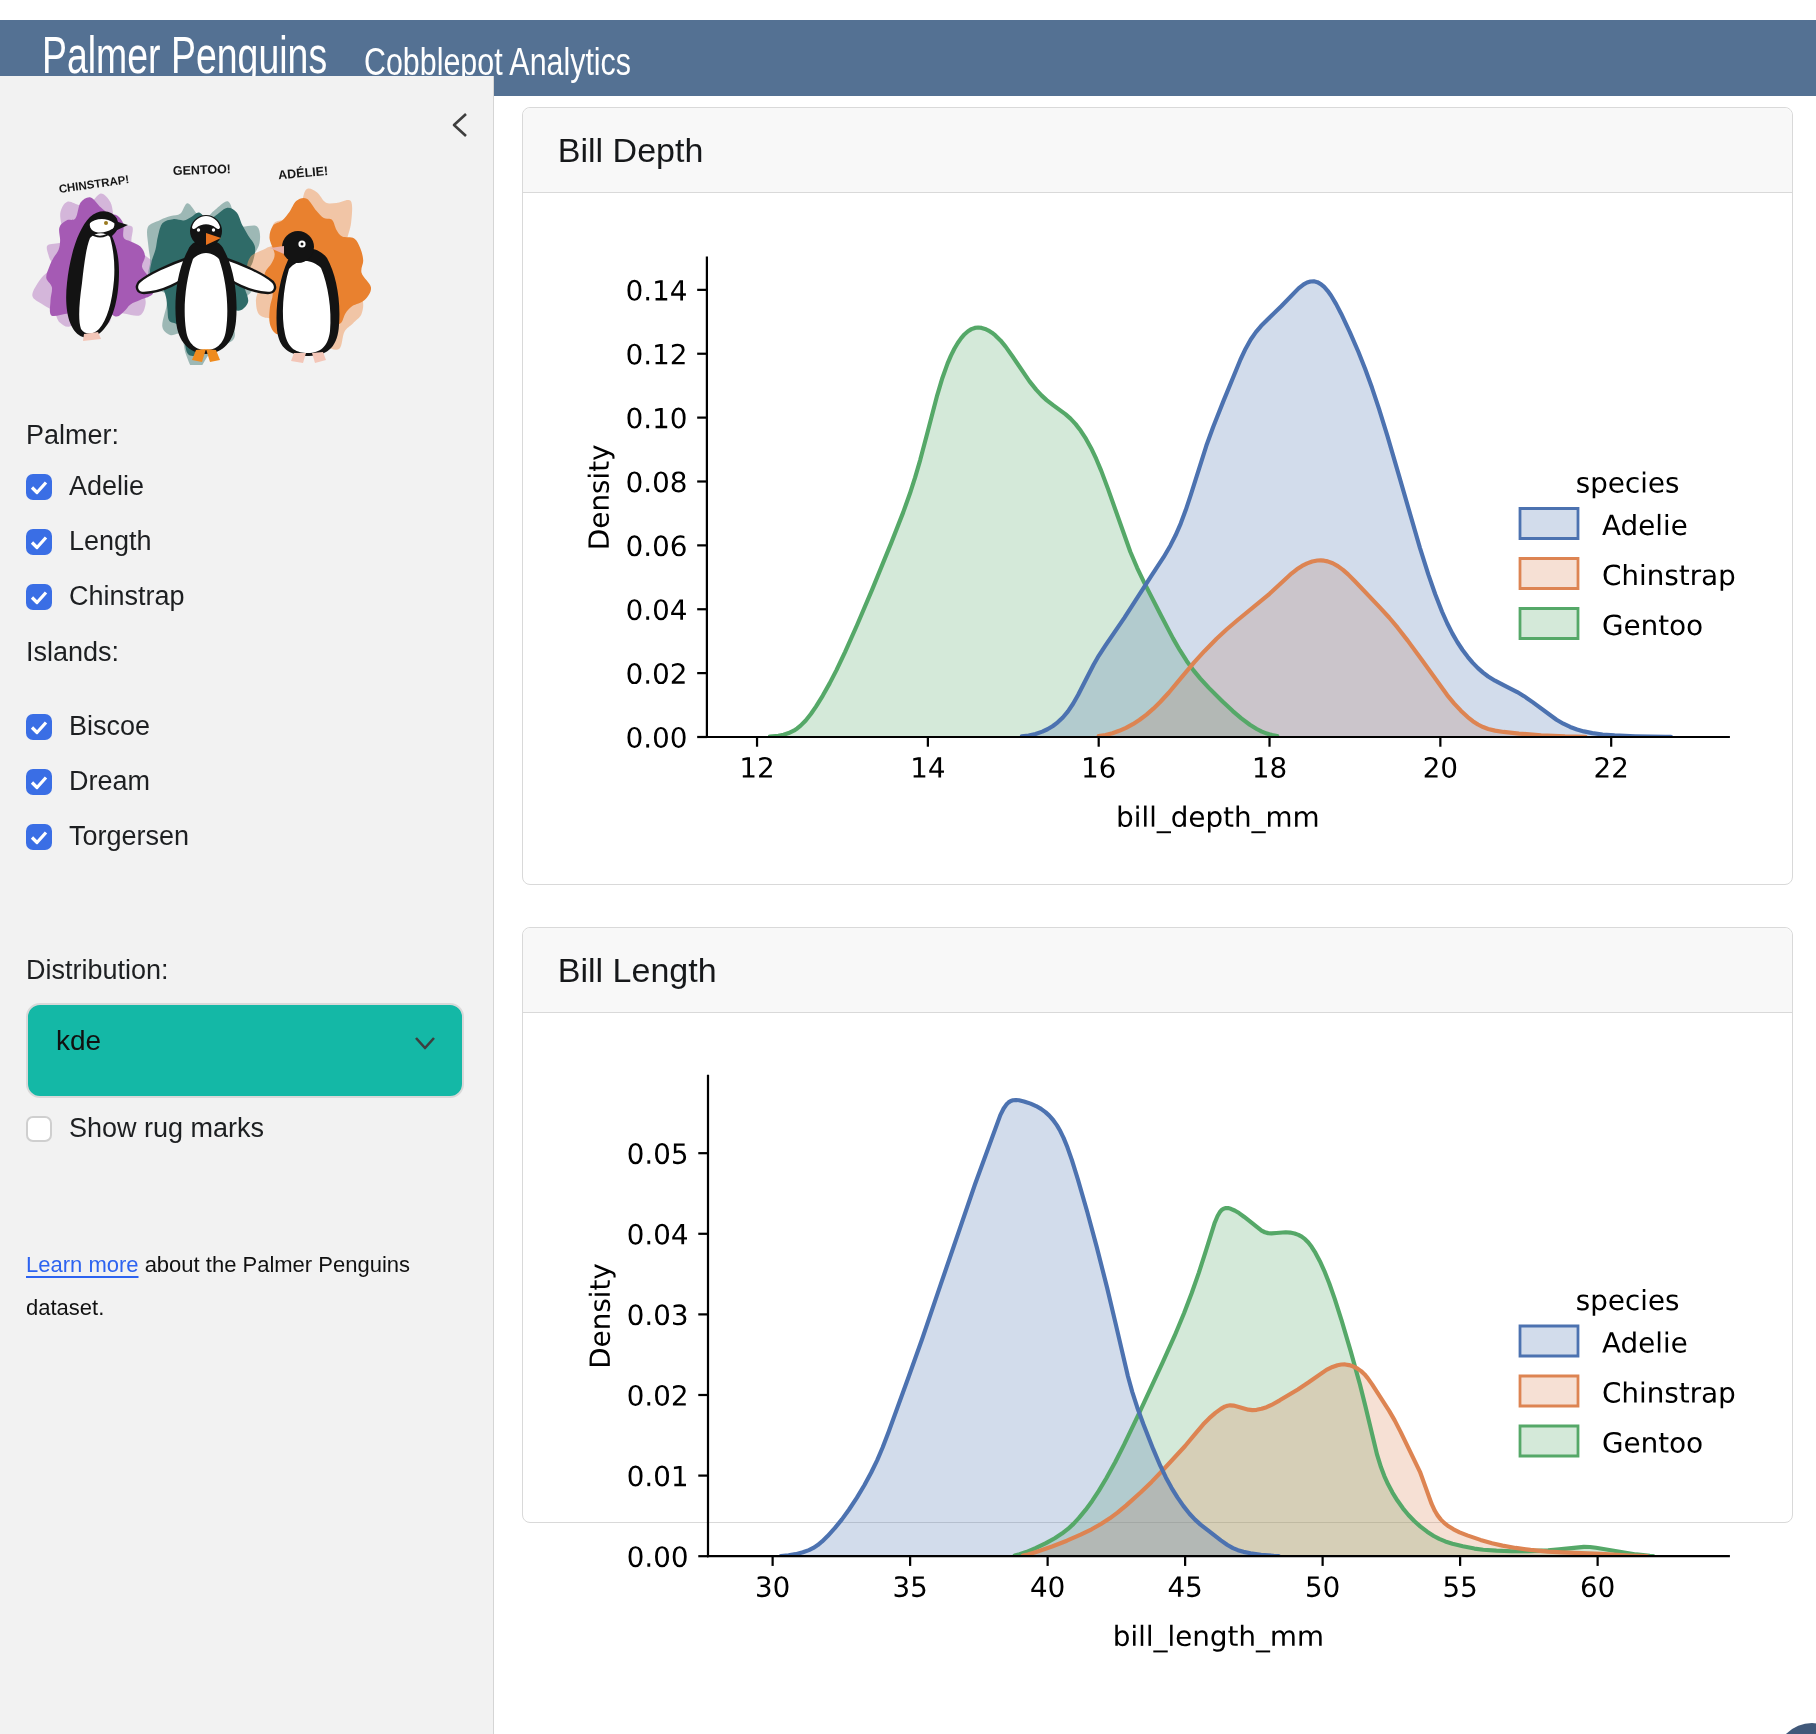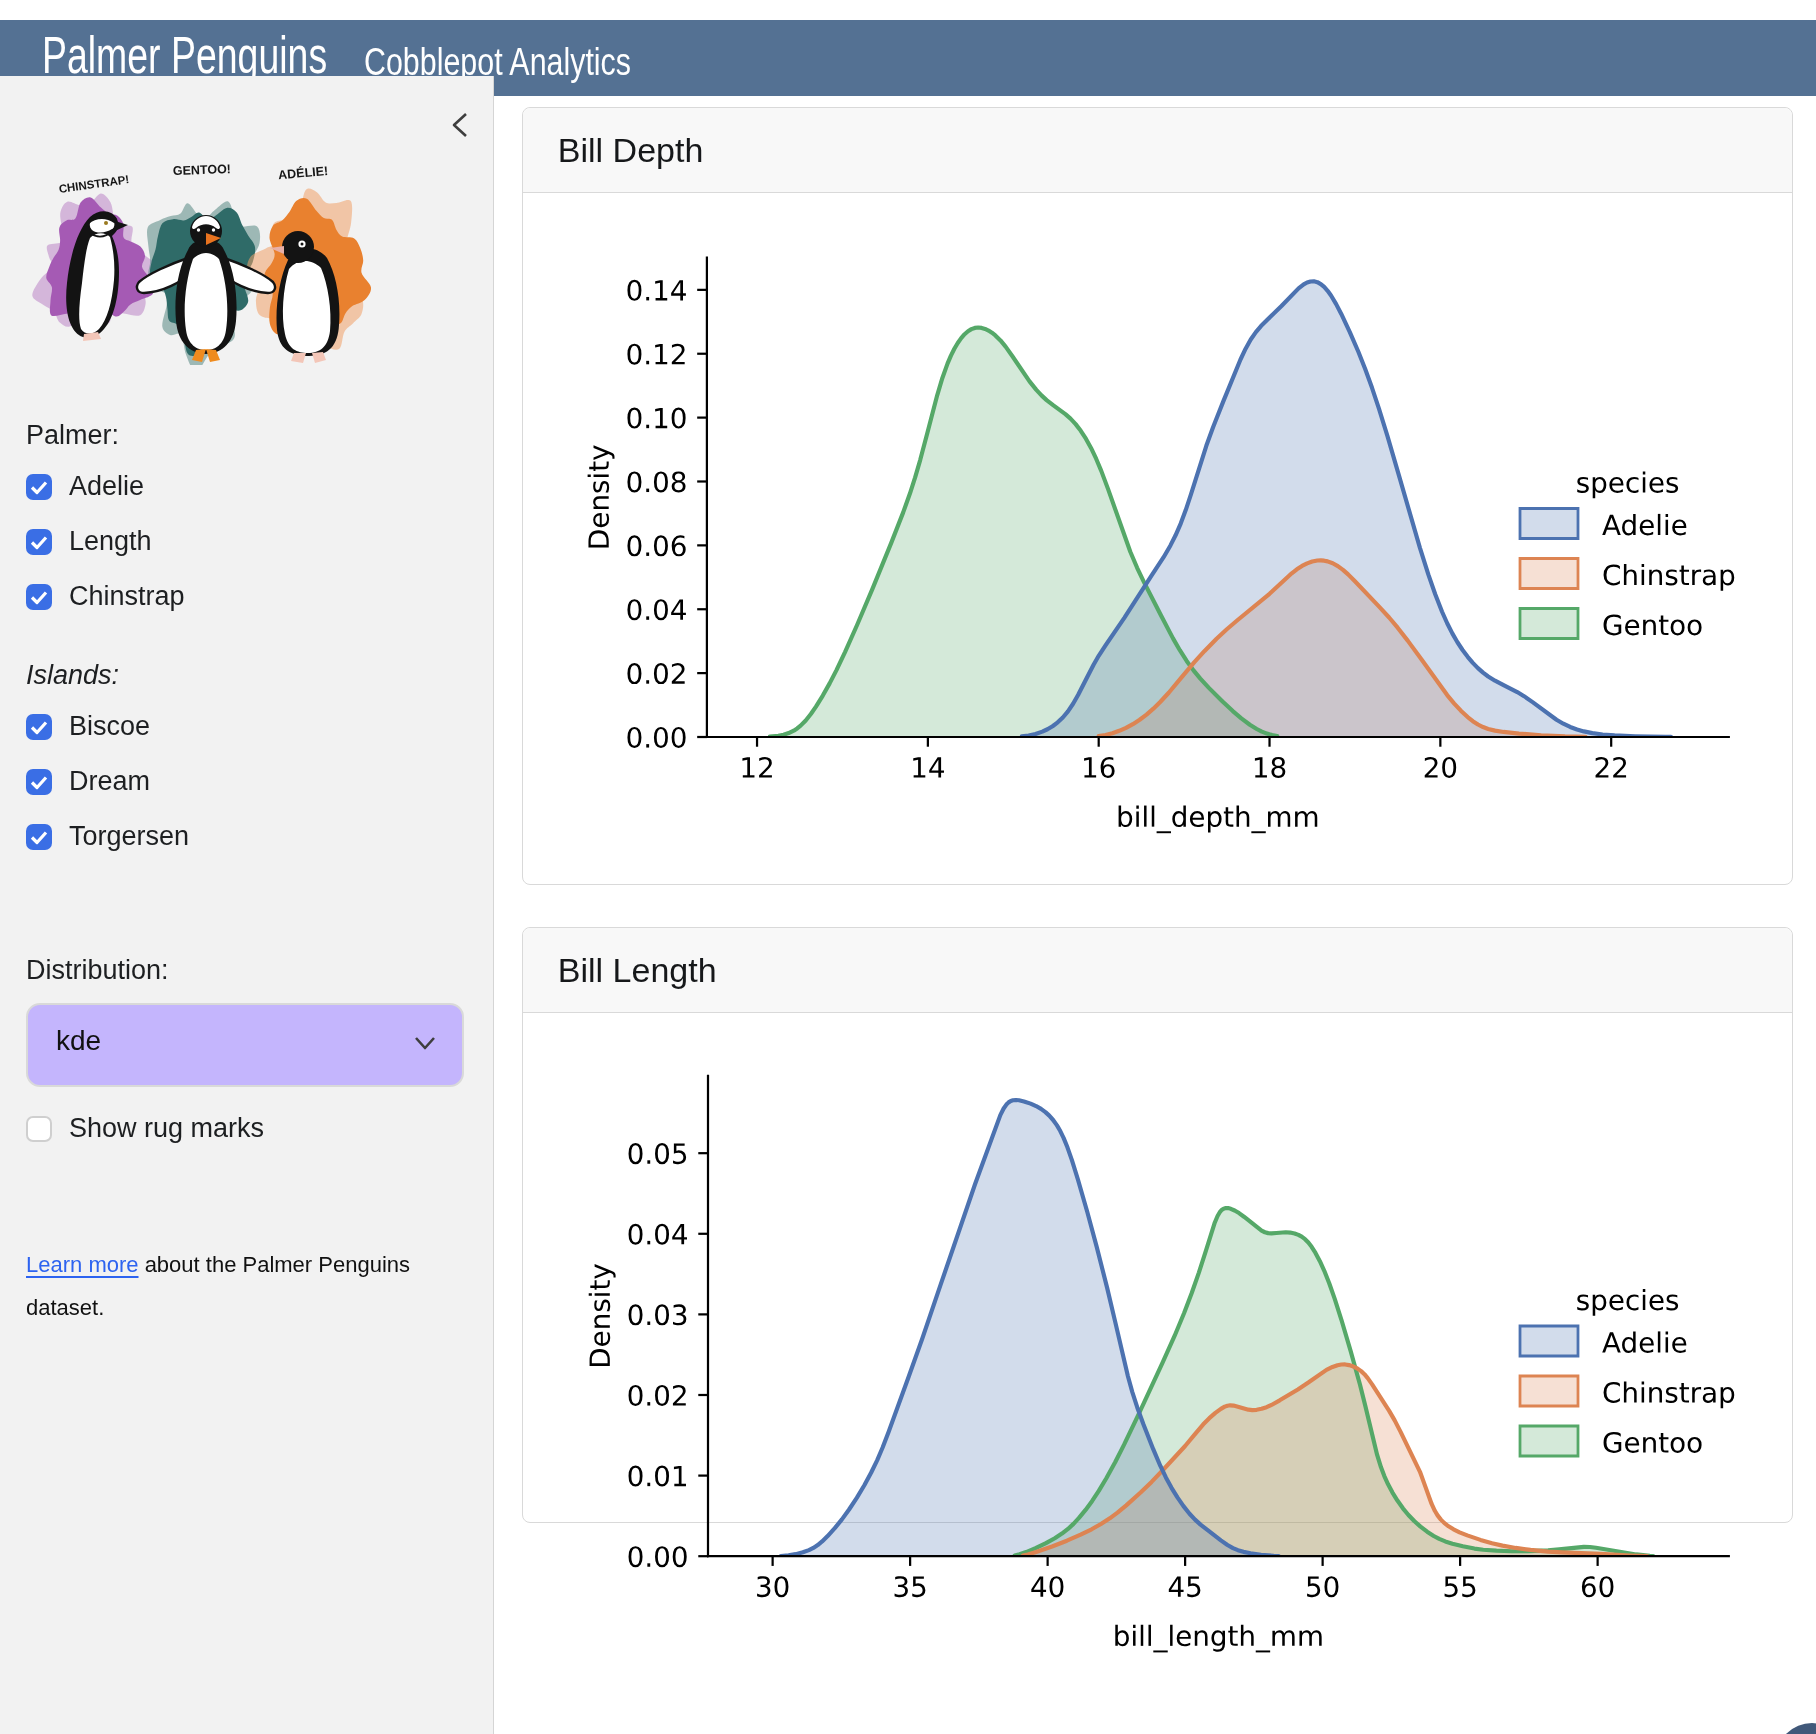--- a/index.html
+++ b/index.html
@@ -10,21 +10,21 @@
          transform:scaleX(0.80); transform-origin:0 0; white-space:nowrap; }
   .sidebar { position:absolute; left:0; top:76px; width:494px; height:1658px;
      background:#f2f2f2; border-right:1px solid #d5d5d5; }
   .chev { position:absolute; left:447px; top:34px; width:26px; height:30px; }
   .slabel { position:absolute; left:26px; font-size:27px; color:#1d1f21; }
   .cbrow { position:absolute; left:26px; height:26px; }
   .cbox { position:absolute; left:0; top:0; width:26px; height:26px; border-radius:7px; background:#3A6EE5; }
   .cbox svg { position:absolute; left:0; top:0; }
   .cbox.empty { background:#fff; border:2px solid #cfcfcf; }
   .cblab { position:absolute; left:43px; top:-3px; font-size:27px; white-space:nowrap; }
-  .select { position:absolute; left:26px; top:927px; width:438px; height:84px; background:#c4b5fd;
+  .select { position:absolute; left:26px; top:927px; width:438px; height:95px; background:#14b8a6;
       border:2px solid #d9d9d9; border-radius:14px;text-decoration:underline; }
   .select .val { position:absolute; left:28px; top:20px; font-size:28px; color:#111; }
   .learn { position:absolute; left:26px; top:1167px; width:400px; font-size:22px; line-height:43px; color:#111; }
   .learn a { color:#2D63F0; text-decoration:underline; text-underline-offset:4px; }
   .card { position:absolute; left:521.8px; width:1271px; background:#fff;
       border:1.4px solid #d9d9d9; border-radius:8px; }
   .card .hd { height:85px; background:#f8f8f8; border-bottom:1.4px solid #d9d9d9;
       border-radius:8px 8px 0 0; font-size:34px; color:#16181a; line-height:84px; padding-left:35px; }
   .corner { position:absolute; width:72px; height:72px; border-radius:50%; background:#41597A;
       left:1776px; top:1723px; }
@@ -103,21 +103,21 @@
       <span class="cblab">Length</span>
     </div>
     <div class="cbrow" style="top:508px;">
       <span class="cbox">
         <svg width="26" height="26" viewBox="0 0 26 26">
           <path d="M6 13.5 L11 18.5 L20 8.5" fill="none" stroke="#fff" stroke-width="3.2" stroke-linecap="round" stroke-linejoin="round"></path>
         </svg>
       </span>
       <span class="cblab">Chinstrap</span>
     </div>
-    <div class="slabel" style="top:584px;font-style:italic;">Islands:</div>
+    <div class="slabel" style="top:561px;">Islands:</div>
     <div class="cbrow" style="top:638px;">
       <span class="cbox">
         <svg width="26" height="26" viewBox="0 0 26 26">
           <path d="M6 13.5 L11 18.5 L20 8.5" fill="none" stroke="#fff" stroke-width="3.2" stroke-linecap="round" stroke-linejoin="round"></path>
         </svg>
       </span>
       <span class="cblab">Biscoe</span>
     </div>
     <div class="cbrow" style="top:693px;">
       <span class="cbox">

